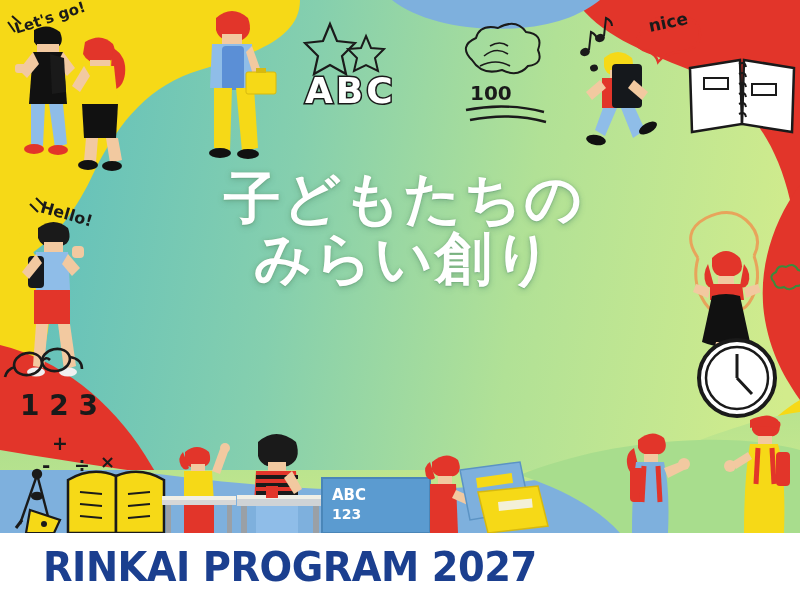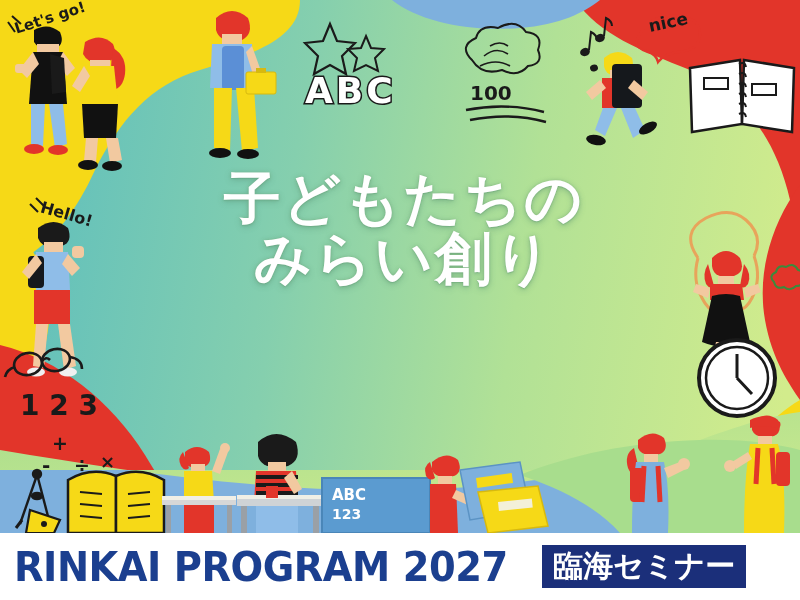--- a/index.html
+++ b/index.html
@@ -35,21 +35,21 @@
     text-shadow:
       0 0 3px rgba(120,170,120,.55),
       0 2px 6px rgba(80,140,110,.45),
       0 1px 1px rgba(90,150,120,.35);
   }
 
   
   #footer{
     position:absolute; left:0; top:533px; width:800px; height:67px;
     background:#ffffff;
-    display:flex; align-items:center;
+    display:flex; align-items:center;padding-left:29px;
   }
   #wordmark{
     font-family:"DejaVu Sans", sans-serif;
     font-weight:700;
     font-size:40px;
     letter-spacing:-0.5px;
     color:#1b3f8f;
     margin-left:14px;
     white-space:nowrap;
     transform:scaleX(.96);
@@ -375,16 +375,13 @@
   </svg>
 </div>
 
 <div id="headline">
   <span class="ln">子どもたちの</span>
   <span class="ln">みらい創り</span>
 </div>
 
 <div id="footer">
   <div id="wordmark">RINKAI PROGRAM 2027</div>
-  <div id="logo-box">
-    <span id="logo-text">臨海セミナー</span>
-  </div>
 </div>
 
 </body></html>

